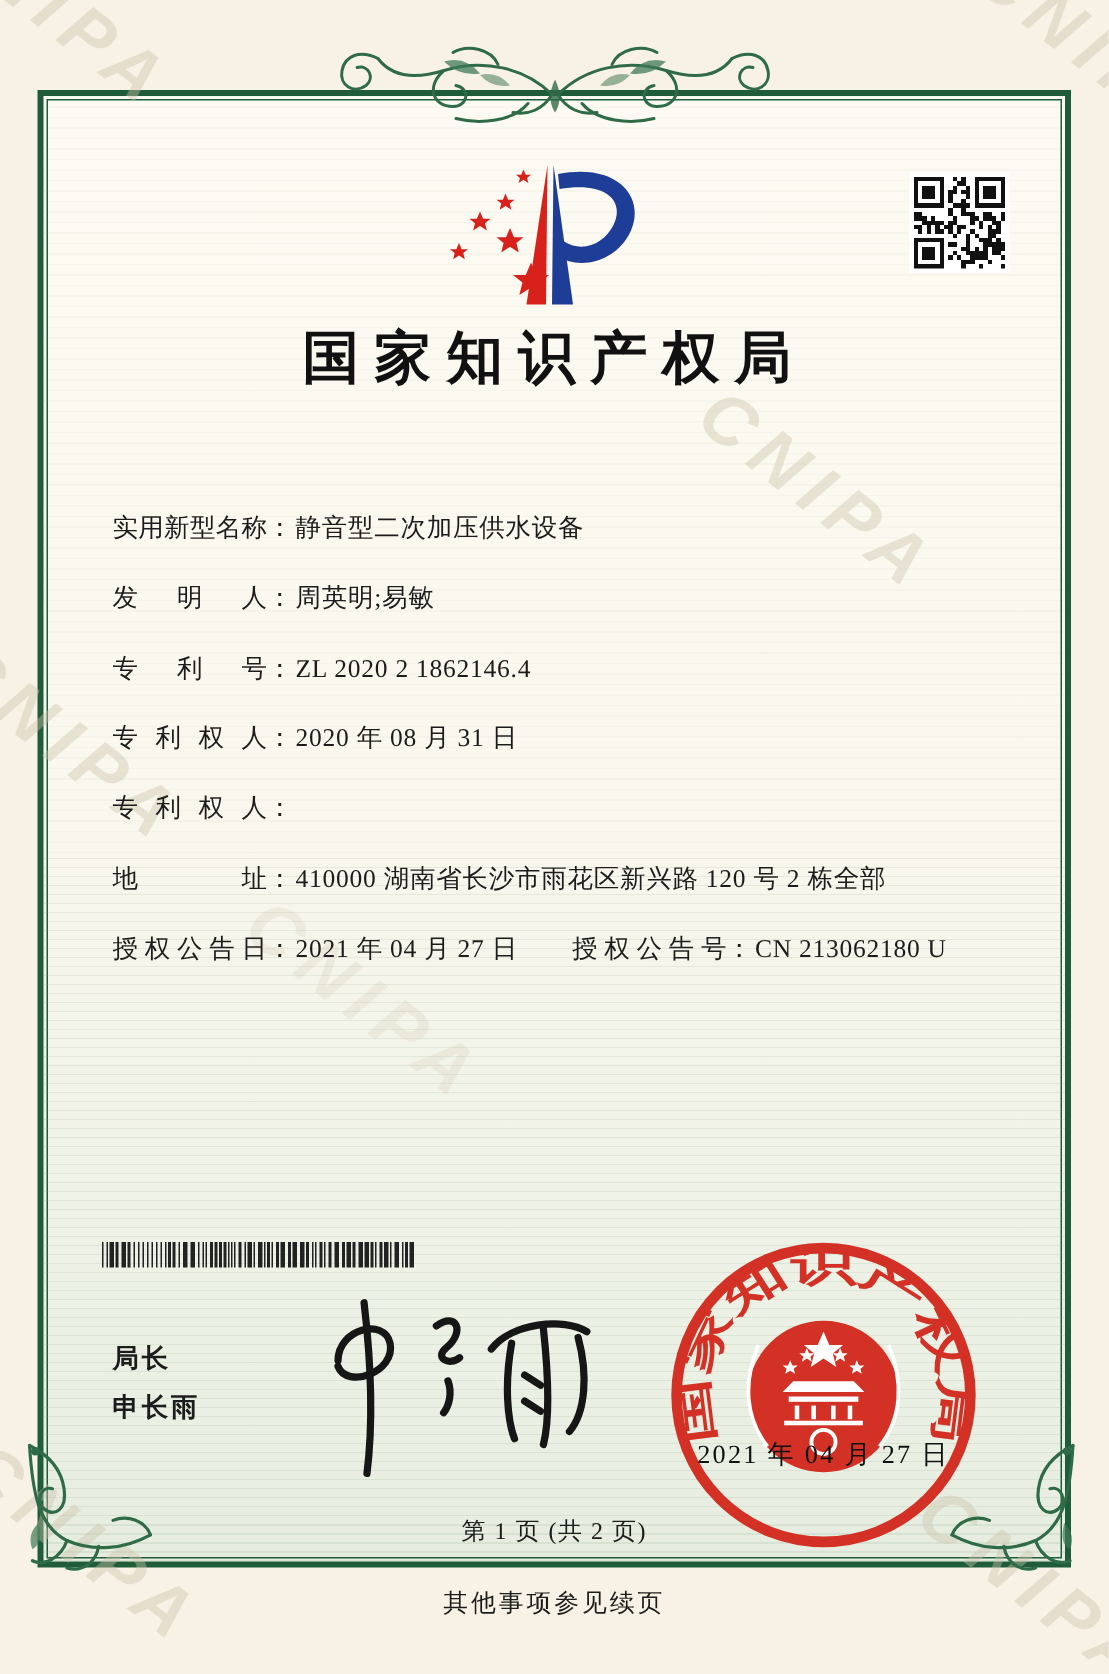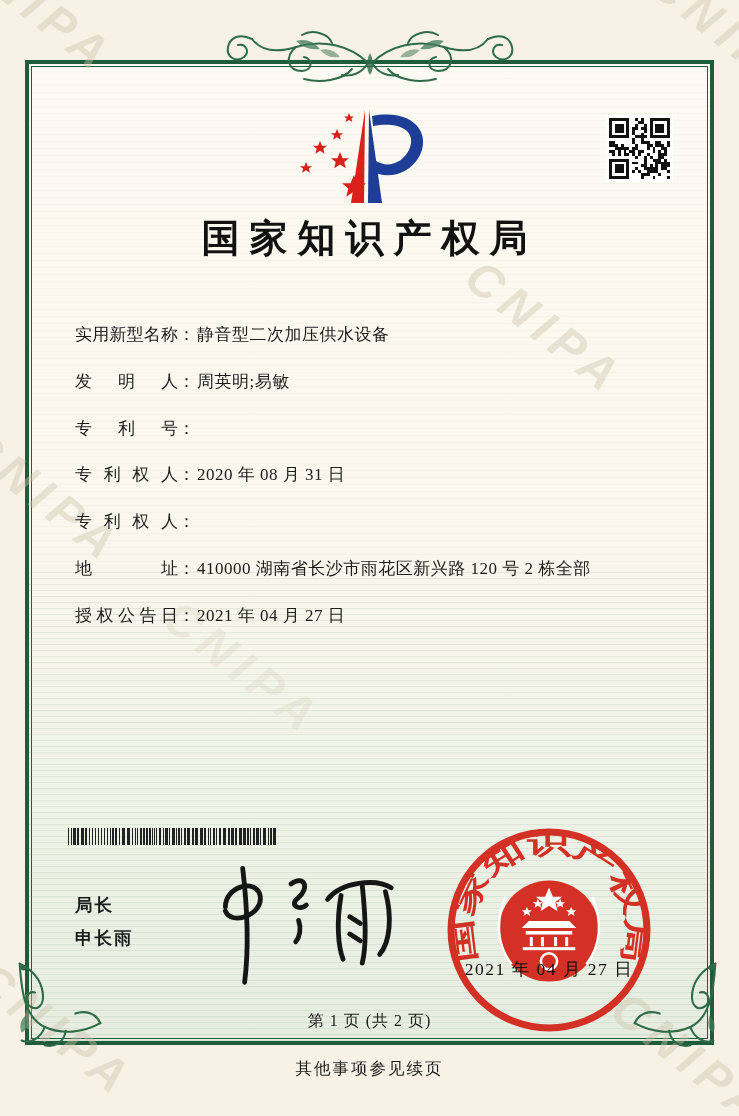--- a/index.html
+++ b/index.html
@@ -57,21 +57,21 @@
     position:absolute;left:75px;top:112px;
     font-size:17px;letter-spacing:2px;color:#2e2e2e;
   }
   .logo{position:absolute;left:292px;top:106px;}
   .qr{position:absolute;left:606px;top:115px;width:67px;height:67px;background:#fff;padding:3px;}
   .title{
     position:absolute;left:0;top:213px;width:739px;
     text-align:center;font-size:38px;font-weight:bold;
     letter-spacing:10px;color:#111;
   }
-  .fields{position:absolute;left:75px;top:323px;width:600px;}
+  .fields{position:absolute;left:75px;top:340px;width:600px;}
   .frow{height:46.8px;display:flex;align-items:flex-start;font-size:17px;line-height:24px;}
   .flabel{display:inline-block;width:103px;text-align:justify;text-align-last:justify;}
   .fcolon{display:inline-block;margin:0 2px 0 0;}
   .fvalue{display:inline-block;letter-spacing:.5px;}
   .grant-pair2{margin-left:36px;}
   .paragraphs{
     position:absolute;left:75px;top:644px;width:592px;
     font-size:16.5px;line-height:30.5px;text-align:justify;
   }
   .paragraphs p{text-indent:2em;}
@@ -316,38 +316,42 @@
         <span class="fvalue">静音型二次加压供水设备</span>
     </div>
     <div class="frow">
       <span class="flabel">发明人</span>
         <span class="fcolon">：</span>
         <span class="fvalue">周英明;易敏</span>
     </div>
     <div class="frow">
       <span class="flabel">专利号</span>
         <span class="fcolon">：</span>
+        <span class="fvalue">ZL 2020 2 1862146.4</span>
     </div>
     <div class="frow">
       <span class="flabel">专利权人</span>
         <span class="fcolon">：</span>
         <span class="fvalue">2020 年 08 月 31 日</span>
     </div>
     <div class="frow">
       <span class="flabel">专利权人</span>
         <span class="fcolon">：</span>
     </div>
     <div class="frow">
       <span class="flabel">地址</span>
         <span class="fcolon">：</span>
         <span class="fvalue">410000 湖南省长沙市雨花区新兴路 120 号 2 栋全部</span>
     </div>
     <div class="frow">
       <span>
         <span class="flabel">授权公告日</span><span class="fcolon">：</span><span class="fvalue">2021 年 04 月 27 日</span>
+      </span>
+      <span class="grant-pair2">
+        <span class="flabel">授权公告号</span><span class="fcolon">：</span><span class="fvalue">CN 213062180 U</span>
       </span>
     </div>
   </div>
 
 
   <div class="barcode" id="barcode">
       <div style="width: 1px; margin-right: 2px;"></div>
       <div style="width: 1px; margin-right: 1px;"></div>
       <div style="width: 3px; margin-right: 1px;"></div>
       <div style="width: 2px; margin-right: 2px;"></div>

